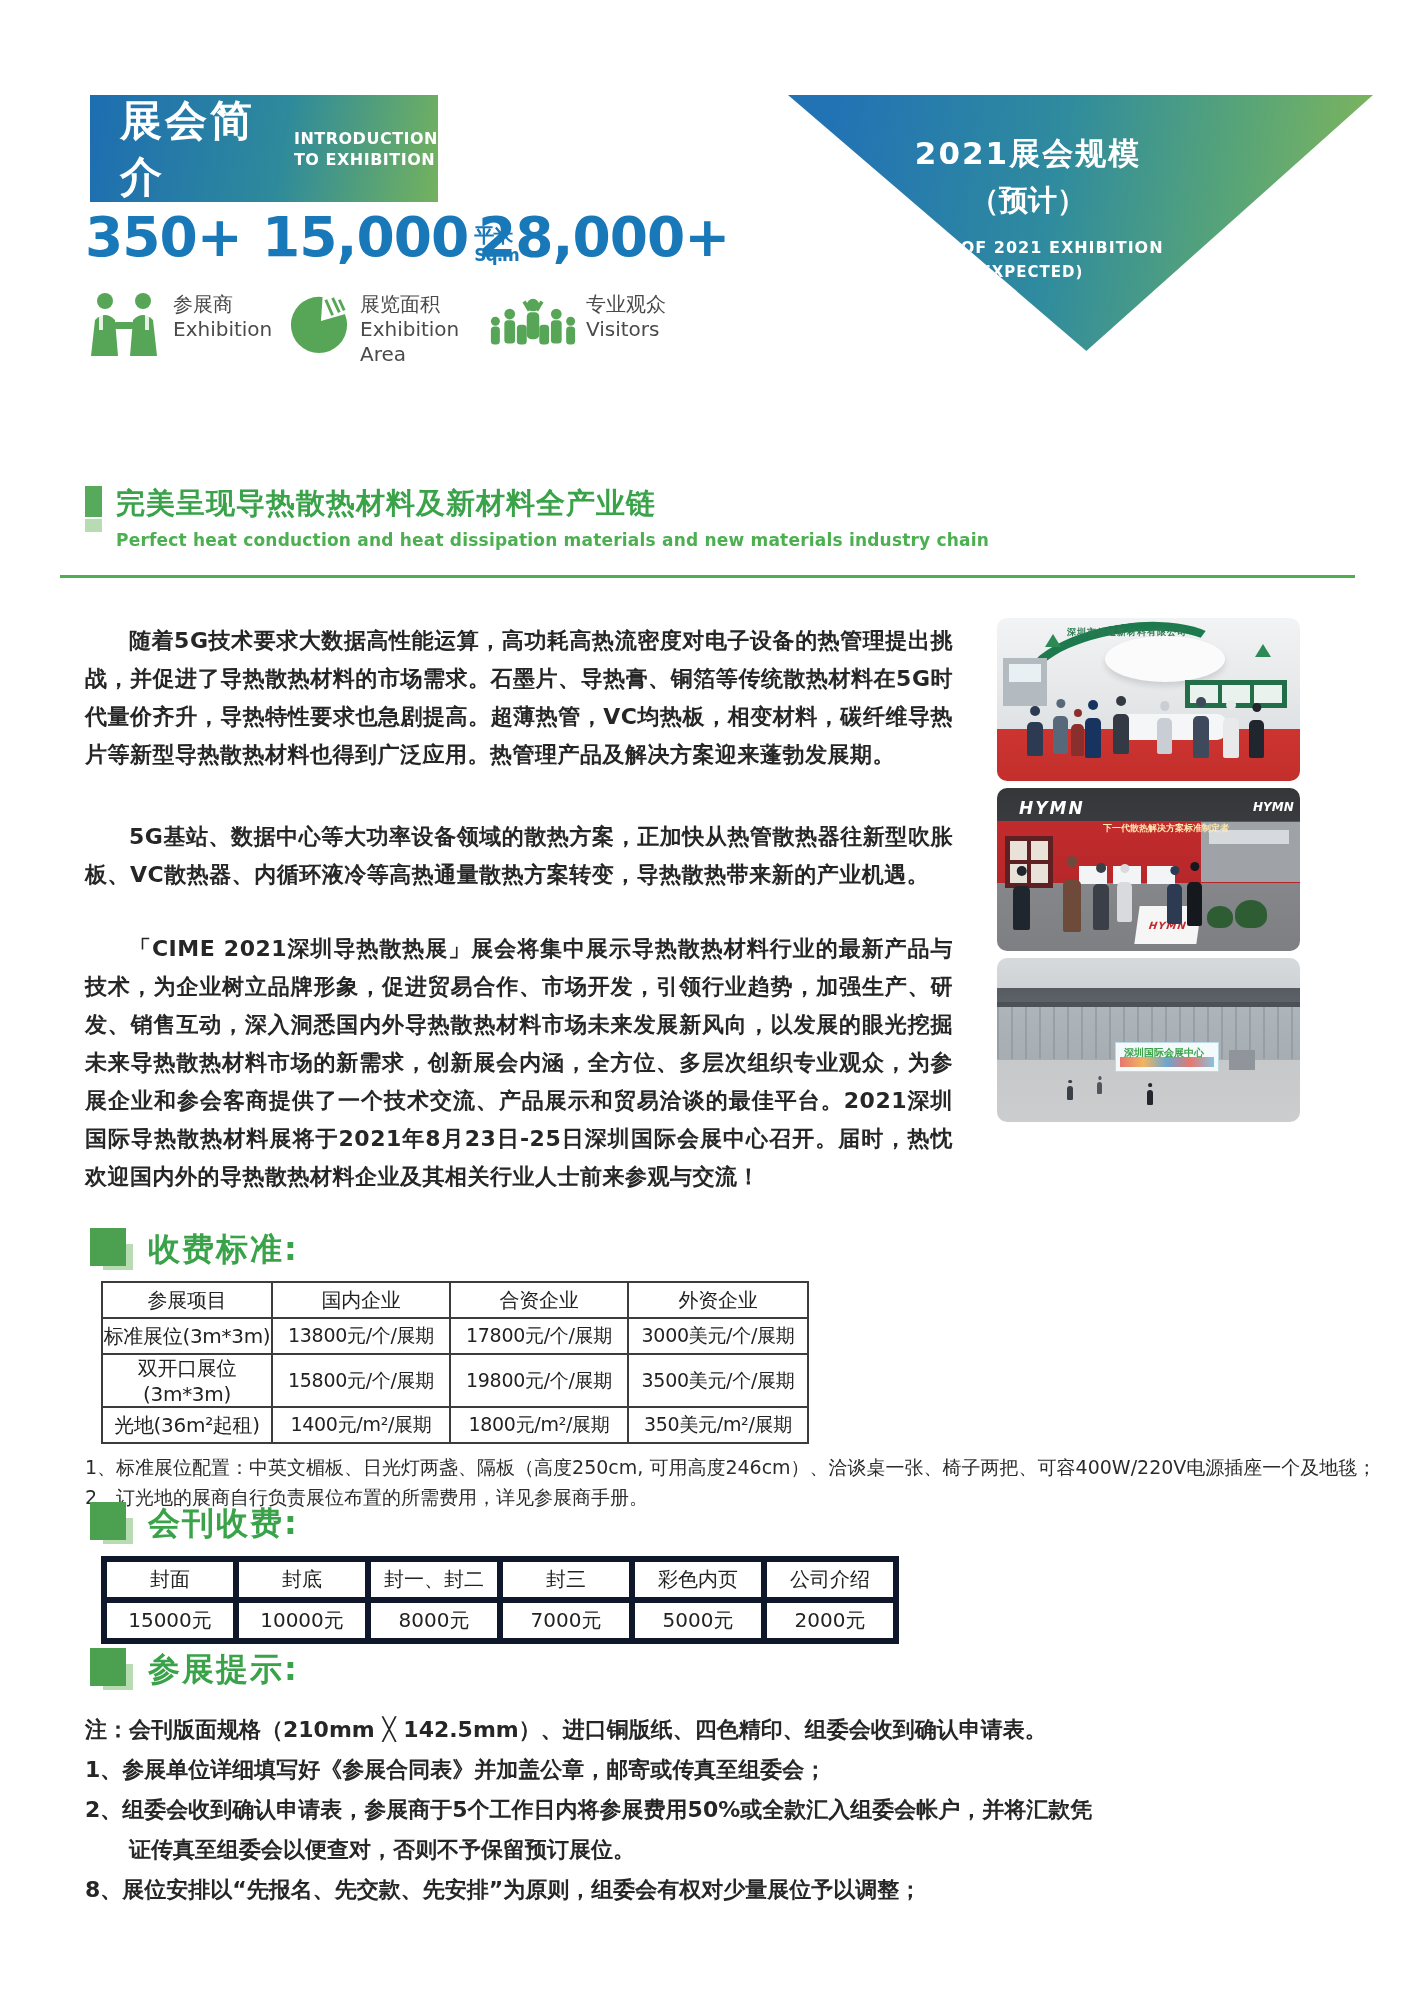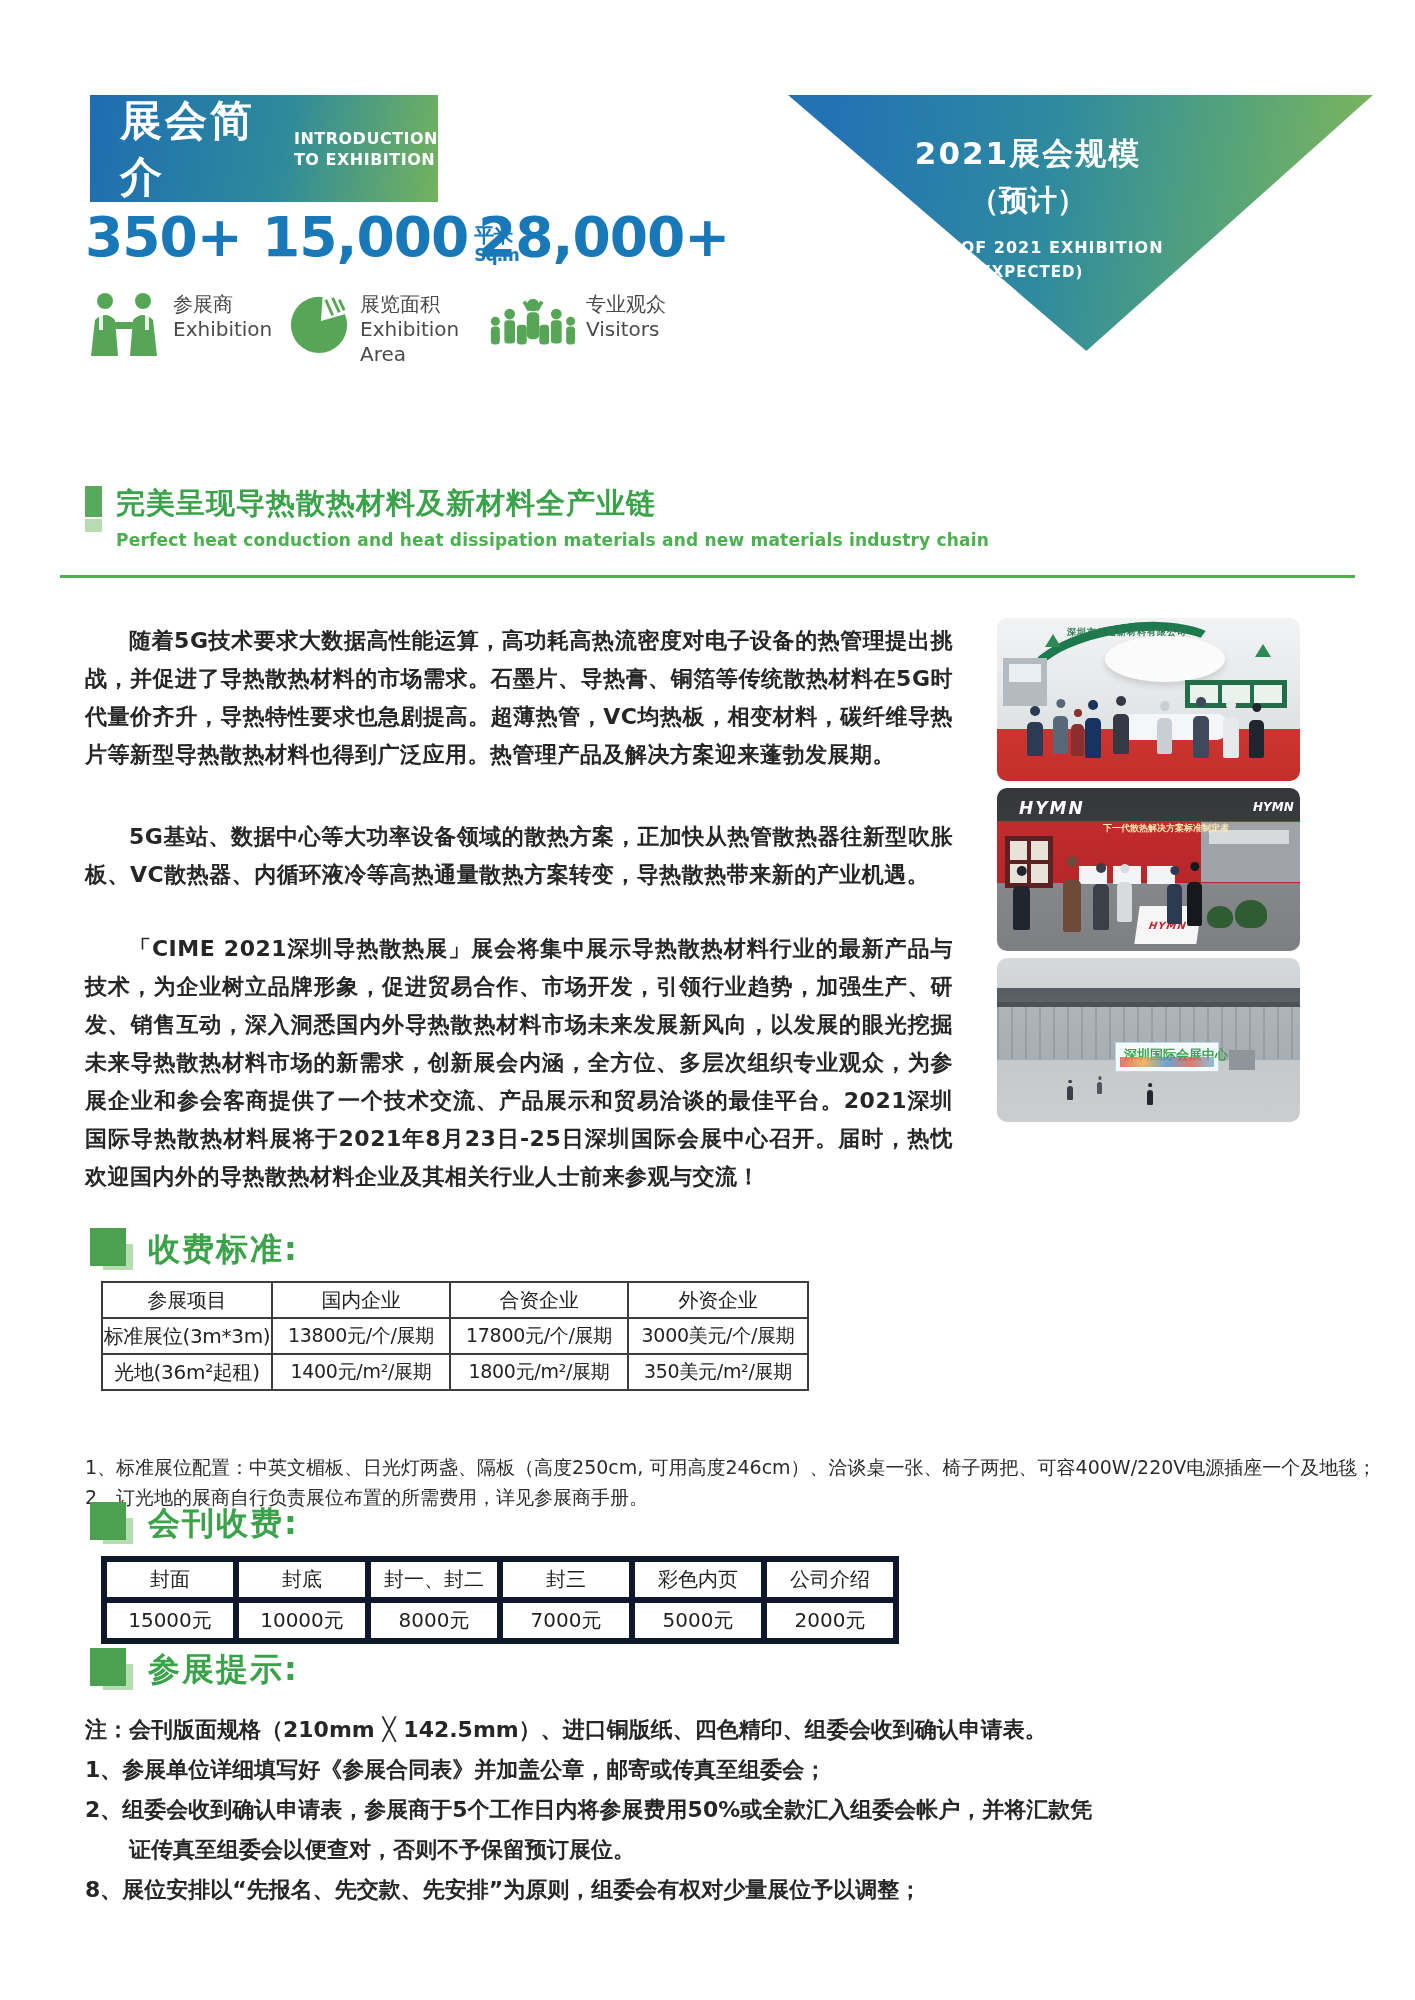--- a/index.html
+++ b/index.html
@@ -81,21 +81,21 @@
   .plant { position:absolute; width:26px; height:22px; background:#2e5d33; border-radius:50% 50% 40% 40%; }
 
   
   .p3 { background:linear-gradient(#d7dadc 0%,#cfd3d6 18%,#565b61 18%,#60656b 30%,#aeb5ba 30%,#a6adb3 62%,#c6c8ca 62%,#cbcdcf 100%); }
   .p3-mullions { position:absolute; left:0; top:49px; width:303px; height:52px;
     background:repeating-linear-gradient(90deg,#8f979d 0 2px,transparent 2px 14px); opacity:.7; }
   .p3-beam { position:absolute; left:0; top:44px; width:303px; height:5px; background:#4c5157; }
   .p3-banner { position:absolute; left:118px; top:84px; width:104px; height:30px; background:#f4fafc; border:1px solid #bcd9e4; }
   .p3-banner .sky { position:absolute; left:4px; bottom:4px; width:94px; height:10px;
     background:linear-gradient(90deg,#e2574b,#f0a33c,#4a90c4,#e2574b,#6cb5d8); opacity:.8; }
-  .p3-banner .tx { position:absolute; left:8px; top:3px; color:#3aa34a; font-size:13px; font-weight:bold; white-space:nowrap; }
+  .p3-banner .tx { position:absolute; left:8px; top:3px; color:#3aa34a; font-size:10px; font-weight:bold; white-space:nowrap; }
   .p3-esc { position:absolute; left:232px; top:92px; width:26px; height:20px; background:#8f959b; }
 
   
   .sec-head { position:absolute; left:90px; display:flex; align-items:flex-start; }
   .sec-bullet { position:relative; width:48px; height:44px; margin-right:10px; }
   .sec-bullet .l { position:absolute; left:13px; top:16px; width:30px; height:26px; background:#b7dcb2; }
   .sec-bullet .d { position:absolute; left:0; top:0; width:36px; height:38px; background:#4ba14f; }
   .sec-title { color:#3aa34a; font-size:32px; font-weight:bold; letter-spacing:2px; }
 
   
@@ -310,20 +310,26 @@
       <th style="width:178px;">合资企业</th>
       <th style="width:180px;">外资企业</th>
     </tr>
     <tr>
       <td>标准展位(3m*3m)</td>
       <td class="val">13800元/个/展期</td>
       <td class="val">17800元/个/展期</td>
       <td class="val">3000美元/个/展期</td>
     </tr>
     <tr>
+      <td>双开口展位(3m*3m)</td>
+      <td class="val">15800元/个/展期</td>
+      <td class="val">19800元/个/展期</td>
+      <td class="val">3500美元/个/展期</td>
+    </tr>
+    <tr>
       <td>光地(36m²起租)</td>
       <td class="val">1400元/m²/展期</td>
       <td class="val">1800元/m²/展期</td>
       <td class="val">350美元/m²/展期</td>
     </tr>
   </tbody>
     </table>
 
   <div class="fee-notes">
     <div>1、标准展位配置：中英文楣板、日光灯两盏、隔板（高度250cm, 可用高度246cm）、洽谈桌一张、椅子两把、可容400W/220V电源插座一个及地毯；</div>

